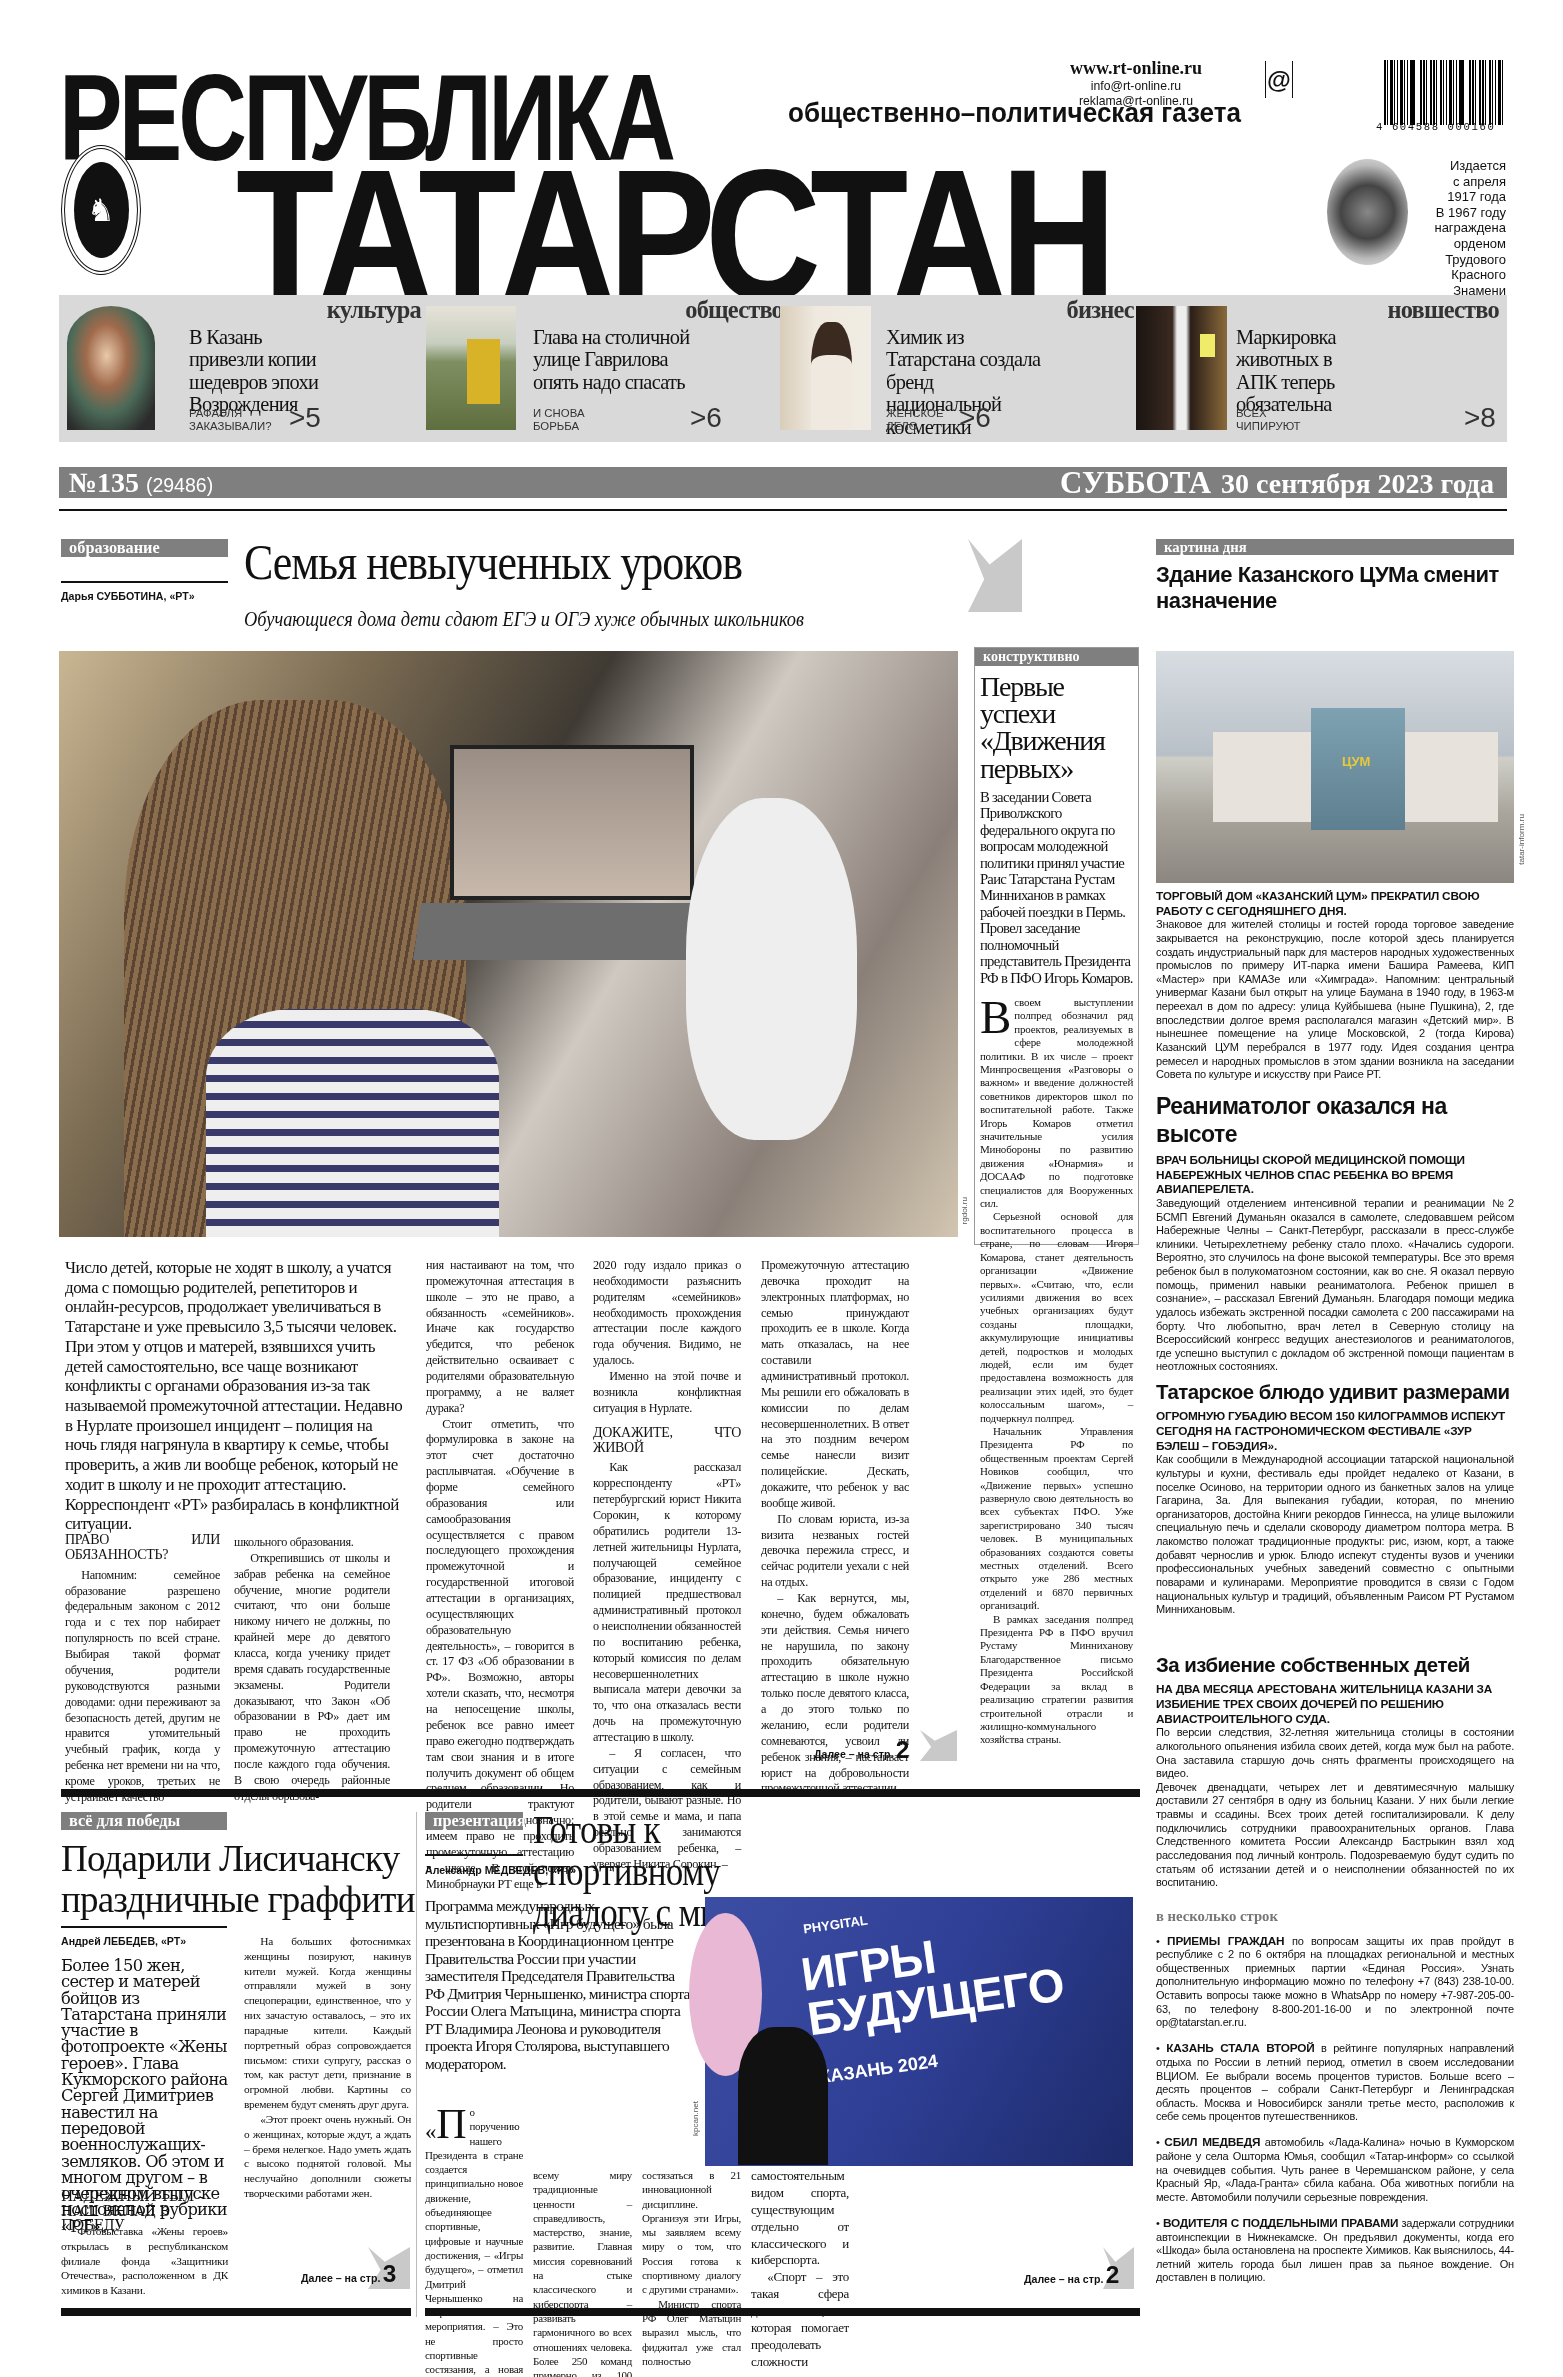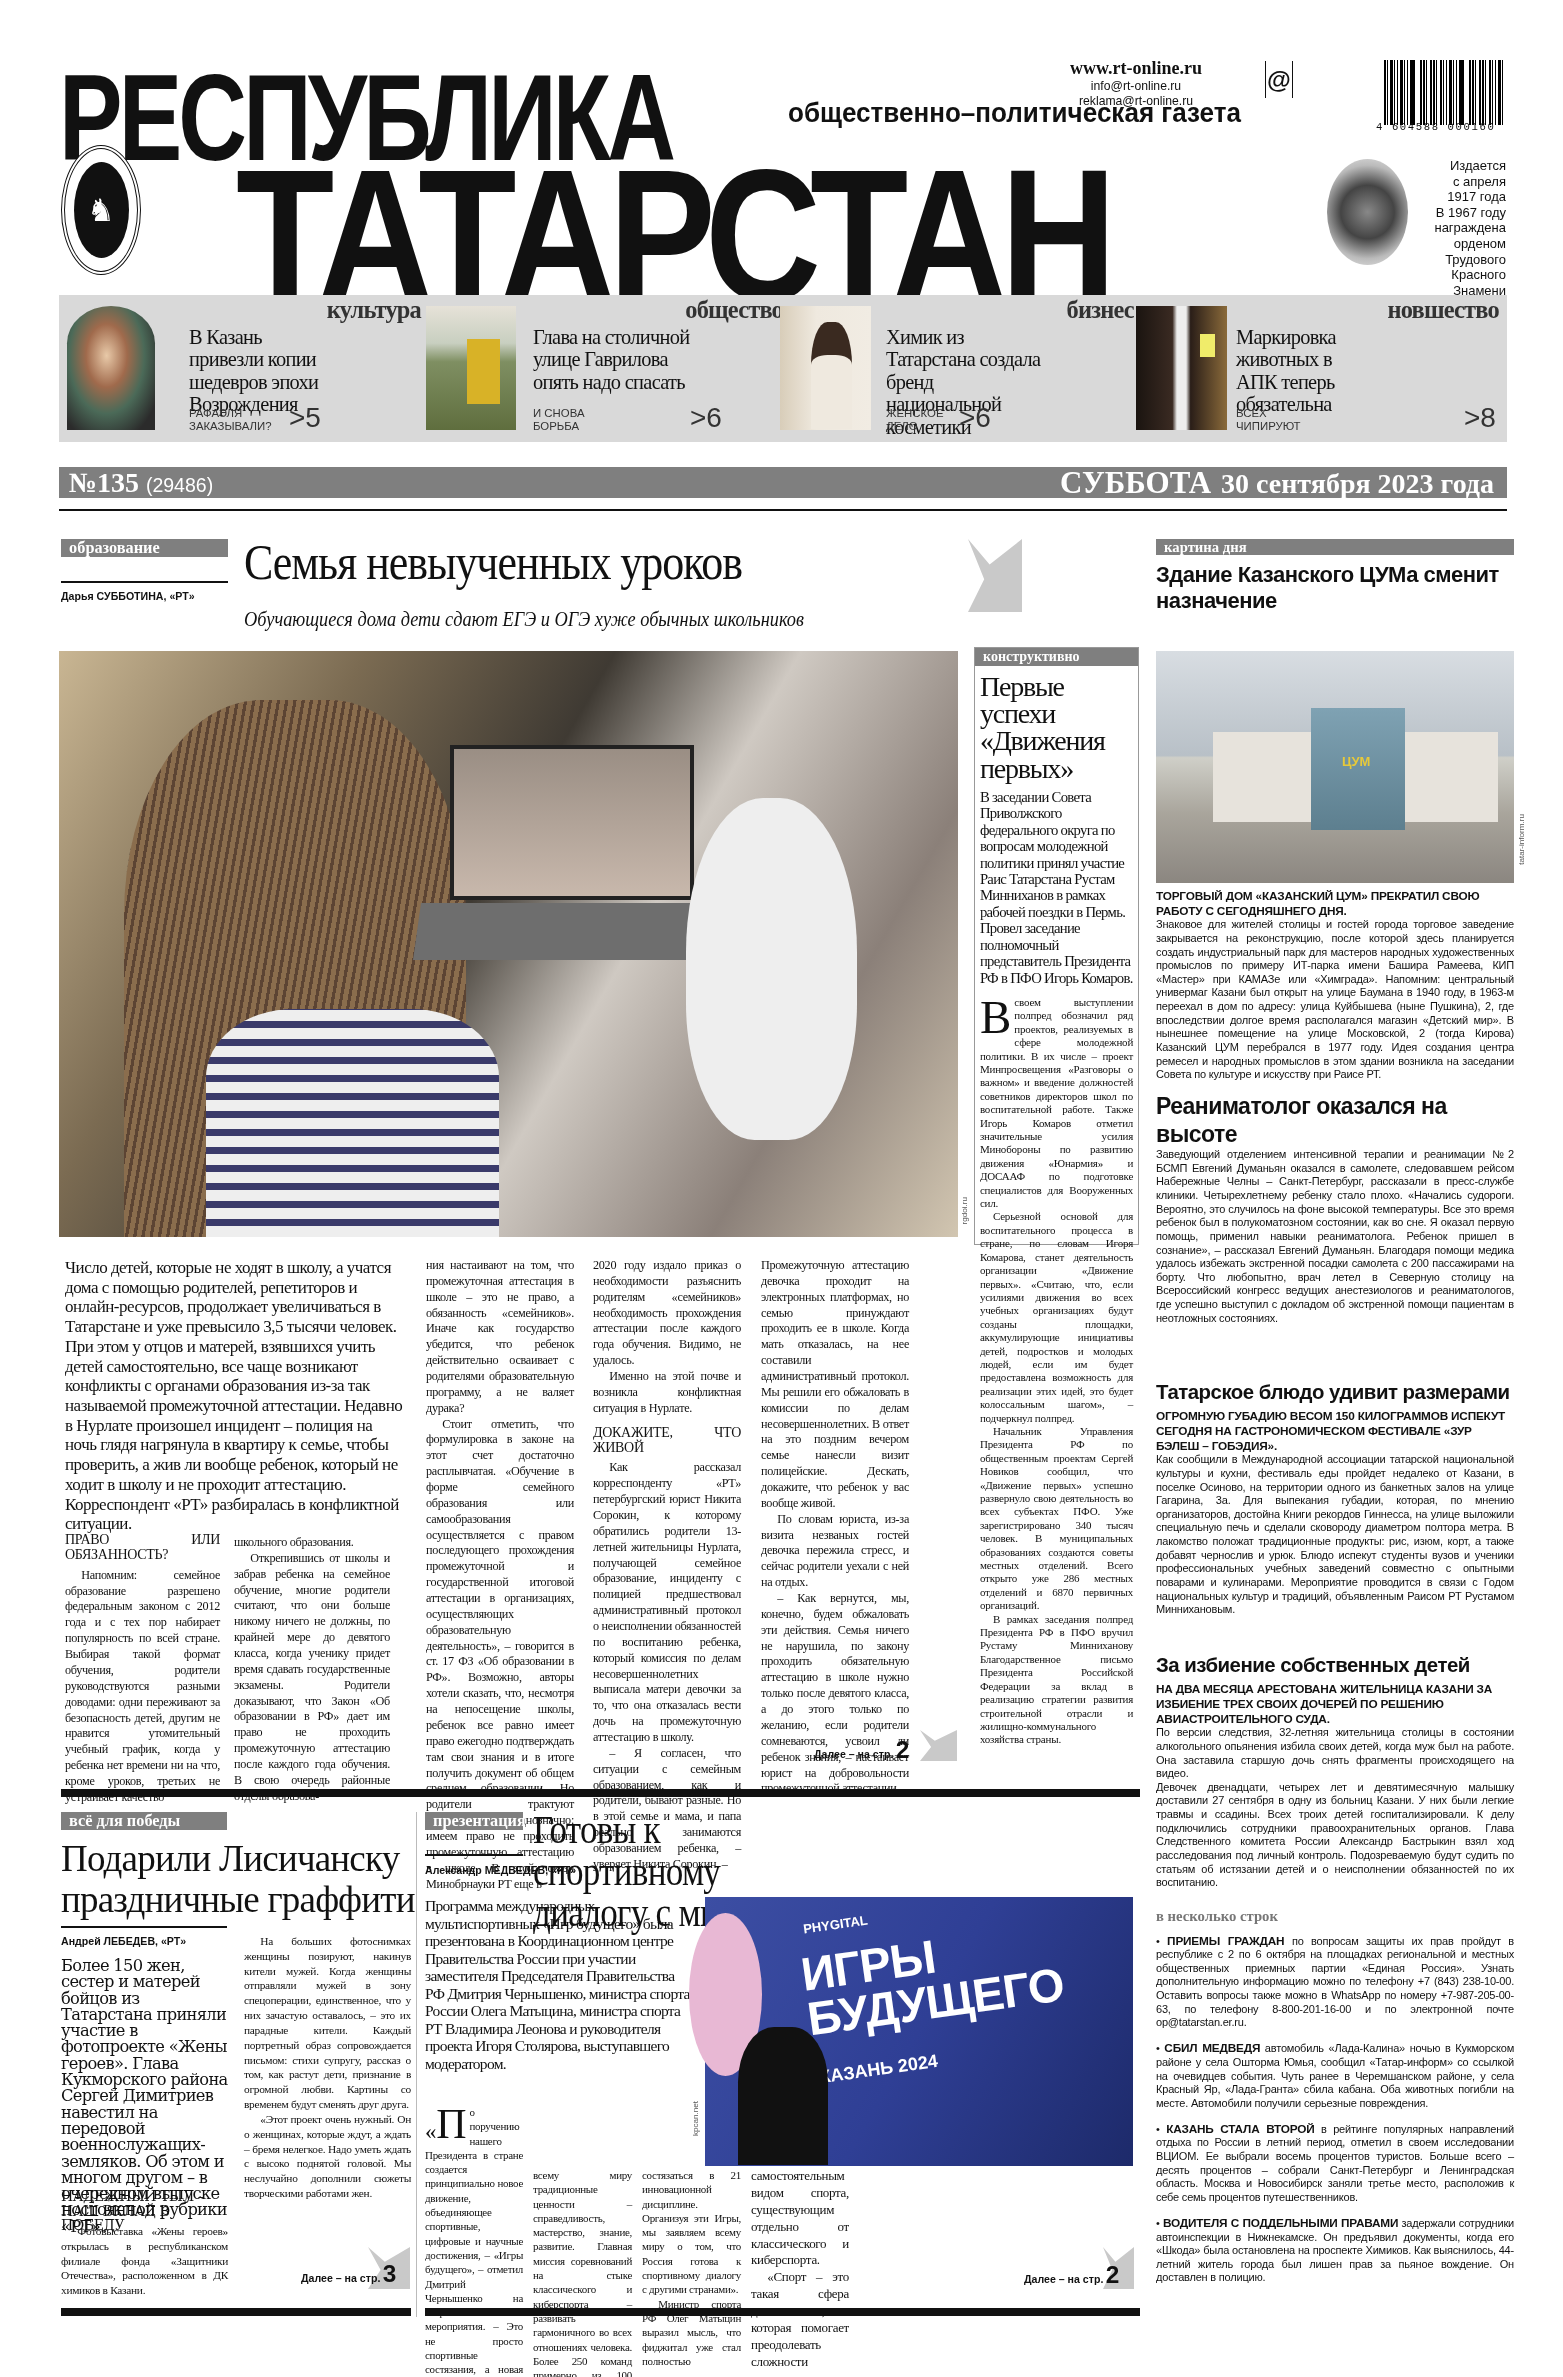--- a/index.html
+++ b/index.html
@@ -220,41 +220,42 @@
 </div>
 <div class="abs credit" style="left:1518px;top:814px">tatar-inform.ru</div>
 
 <div class="abs" style="left:1156px;top:889px;width:358px">
   <div class="rc-lead">Торговый дом «Казанский ЦУМ» прекратил свою работу с сегодняшнего дня.</div>
   <div class="rc-body">Знаковое для жителей столицы и гостей города торговое заведение закрывается на реконструкцию, после которой здесь планируется создать индустриальный парк для мастеров народных художественных промыслов по примеру ИТ-парка имени Башира Рамеева, КИП «Мастер» при КАМАЗе или «Химграда». Напомним: центральный универмаг Казани был открыт на улице Баумана в 1940 году, в 1963-м переехал в дом по адресу: улица Куйбышева (ныне Пушкина), 2, где впоследствии долгое время располагался магазин «Детский мир». В нынешнее помещение на улице Московской, 2 (тогда Кирова) Казанский ЦУМ перебрался в 1977 году. Идея создания центра ремесел и народных промыслов в этом здании возникла на заседании Совета по культуре и искусству при Раисе РТ.</div>
 </div>
 
 <div class="abs" style="left:1156px;top:1093px;width:358px">
   <div class="rc-title" style="font-size:23px">Реаниматолог оказался на высоте</div>
+  <div class="rc-lead" style="margin-top:4.9px">Врач больницы скорой медицинской помощи Набережных Челнов спас ребенка во время авиаперелета.</div>
   <div class="rc-body">Заведующий отделением интенсивной терапии и реанимации №2 БСМП Евгений Думаньян оказался в самолете, следовавшем рейсом Набережные Челны – Санкт-Петербург, рассказали в пресс-службе клиники. Четырехлетнему ребенку стало плохо. «Начались судороги. Вероятно, это случилось на фоне высокой температуры. Все это время ребенок был в полукоматозном состоянии, как во сне. Я оказал первую помощь, применил навыки реаниматолога. Ребенок пришел в сознание», – рассказал Евгений Думаньян. Благодаря помощи медика удалось избежать экстренной посадки самолета с 200 пассажирами на борту. Что любопытно, врач летел в Северную столицу на Всероссийский конгресс ведущих анестезиологов и реаниматологов, где успешно выступил с докладом об экстренной помощи пациентам в неотложных состояниях.</div>
 </div>
 
 <div class="abs" style="left:1156px;top:1380px;width:358px">
   <div class="rc-title" style="font-size:20.4px">Татарское блюдо удивит размерами</div>
   <div class="rc-lead" style="margin-top:4.9px">Огромную губадию весом 150 килограммов испекут сегодня на гастрономическом фестивале «Зур бэлеш – гобэдия».</div>
   <div class="rc-body">Как сообщили в Международной ассоциации татарской национальной культуры и кухни, фестиваль еды пройдет недалеко от Казани, в поселке Осиново, на территории одного из банкетных залов на улице Гагарина, 3а. Для выпекания губадии, которая, по мнению организаторов, достойна Книги рекордов Гиннесса, на улице выложили специальную печь и сделали сковороду диаметром полтора метра. В лакомство положат традиционные продукты: рис, изюм, корт, а также добавят чернослив и урюк. Блюдо испекут студенты вузов и ученики профессиональных учебных заведений совместно с опытными поварами и кулинарами. Мероприятие проводится в связи с Годом национальных культур и традиций, объявленным Раисом РТ Рустамом Миннихановым.</div>
 </div>
 
 <div class="abs" style="left:1156px;top:1653px;width:358px">
   <div class="rc-title" style="font-size:20.4px">За избиение собственных детей</div>
   <div class="rc-lead" style="margin-top:4.9px">На два месяца арестована жительница Казани за избиение трех своих дочерей по решению Авиастроительного суда.</div>
   <div class="rc-body">По версии следствия, 32-летняя жительница столицы в состоянии алкогольного опьянения избила своих детей, когда муж был на работе. Она заставила старшую дочь снять фрагменты происходящего на видео.</div>
   <div class="rc-body">Девочек двенадцати, четырех лет и девятимесячную малышку доставили 27 сентября в одну из больниц Казани. У них были легкие травмы и ссадины. Всех троих детей госпитализировали. К делу подключились сотрудники правоохранительных органов. Глава Следственного комитета России Александр Бастрыкин взял ход расследования под личный контроль. Подозреваемую будут судить по статьям об истязании детей и о неисполнении обязанностей по их воспитанию.</div>
 </div>
 
 <div class="abs" style="left:1156px;top:1909px;width:358px">
   <div style="font:bold 14.7px/1 'Liberation Serif',serif;color:#777;margin-bottom:9.8px">в несколько строк</div>
   <div class="brief">• <b>ПРИЕМЫ ГРАЖДАН</b> <span>по вопросам защиты их прав пройдут в республике с 2 по 6 октября на площадках региональной и местных общественных приемных партии «Единая Россия». Узнать дополнительную информацию можно по телефону +7 (843) 238-10-00. Оставить вопросы также можно в WhatsApp по номеру +7-987-205-00-63, по телефону 8-800-201-16-00 и по электронной почте op@tatarstan.er.ru.</span></div>
+  <div class="brief">• <b>КАЗАНЬ СТАЛА ВТОРОЙ</b> <span>в рейтинге популярных направлений отдыха по России в летний период, отметил в своем исследовании ВЦИОМ. Ее выбрали восемь процентов туристов. Больше всего – десять процентов – собрали Санкт-Петербург и Ленинградская область. Москва и Новосибирск заняли третье место, расположив к себе семь процентов путешественников.</span></div>
   <div class="brief">• <b>СБИЛ МЕДВЕДЯ</b> <span>автомобиль «Лада-Калина» ночью в Кукморском районе у села Ошторма Юмья, сообщил «Татар-информ» со ссылкой на очевидцев события. Чуть ранее в Черемшанском районе, у села Красный Яр, «Лада-Гранта» сбила кабана. Оба животных погибли на месте. Автомобили получили серьезные повреждения.</span></div>
-  <div class="brief">• <b>КАЗАНЬ СТАЛА ВТОРОЙ</b> <span>в рейтинге популярных направлений отдыха по России в летний период, отметил в своем исследовании ВЦИОМ. Ее выбрали восемь процентов туристов. Больше всего – десять процентов – собрали Санкт-Петербург и Ленинградская область. Москва и Новосибирск заняли третье место, расположив к себе семь процентов путешественников.</span></div>
   <div class="brief">• <b>ВОДИТЕЛЯ С ПОДДЕЛЬНЫМИ ПРАВАМИ</b> <span>задержали сотрудники автоинспекции в Нижнекамске. Он предъявил документы, когда его «Шкода» была остановлена на проспекте Химиков. Как выяснилось, 44-летний житель города был лишен прав за пьяное вождение. Он доставлен в полицию.</span></div>
 </div>
 
 <div class="abs rule" style="left:61px;top:1789px;width:1079px;height:8.1px"></div>
 
 <div class="abs label" style="left:61px;top:1812px;width:166px">всё для победы</div>
 <div class="abs h2b" style="left:61px;top:1838px;width:358px">Подарили Лисичанску праздничные граффити</div>
 <div class="abs rule" style="left:61px;top:1926px;width:166px;height:1.6px"></div>
 <div class="abs byline" style="left:61px;top:1936px">Андрей ЛЕБЕДЕВ, «РТ»</div>
 <div class="abs" style="left:61px;top:1958px;width:167px;font:16.3px/1.0 'DejaVu Serif',serif;letter-spacing:-0.7px">Более 150 жен, сестер и матерей бойцов из Татарстана приняли участие в фотопроекте «Жены героев». Глава Кукморского района Сергей Димитриев навестил на передовой военнослужащих-земляков. Об этом и многом другом – в очередном выпуске постоянной рубрики «РТ».</div>

